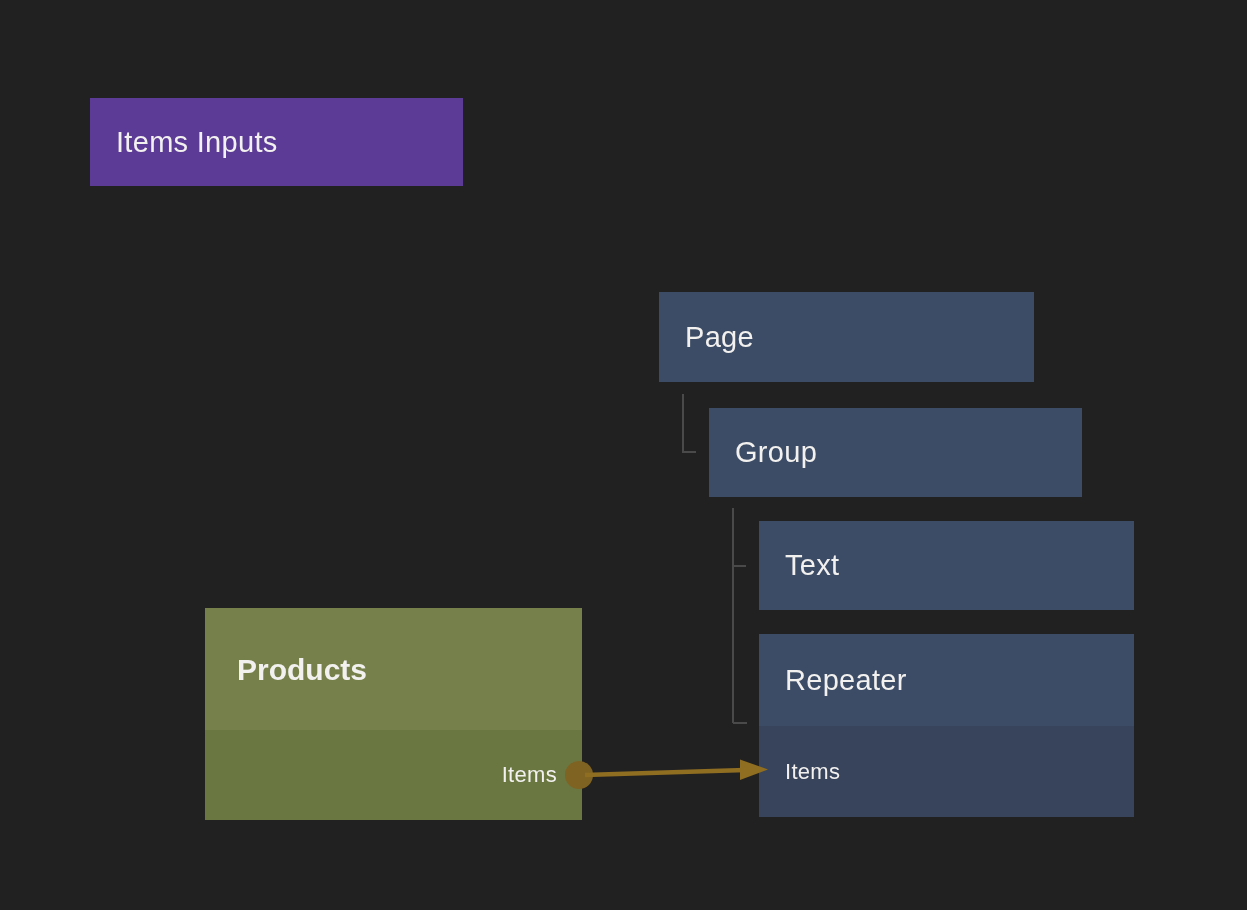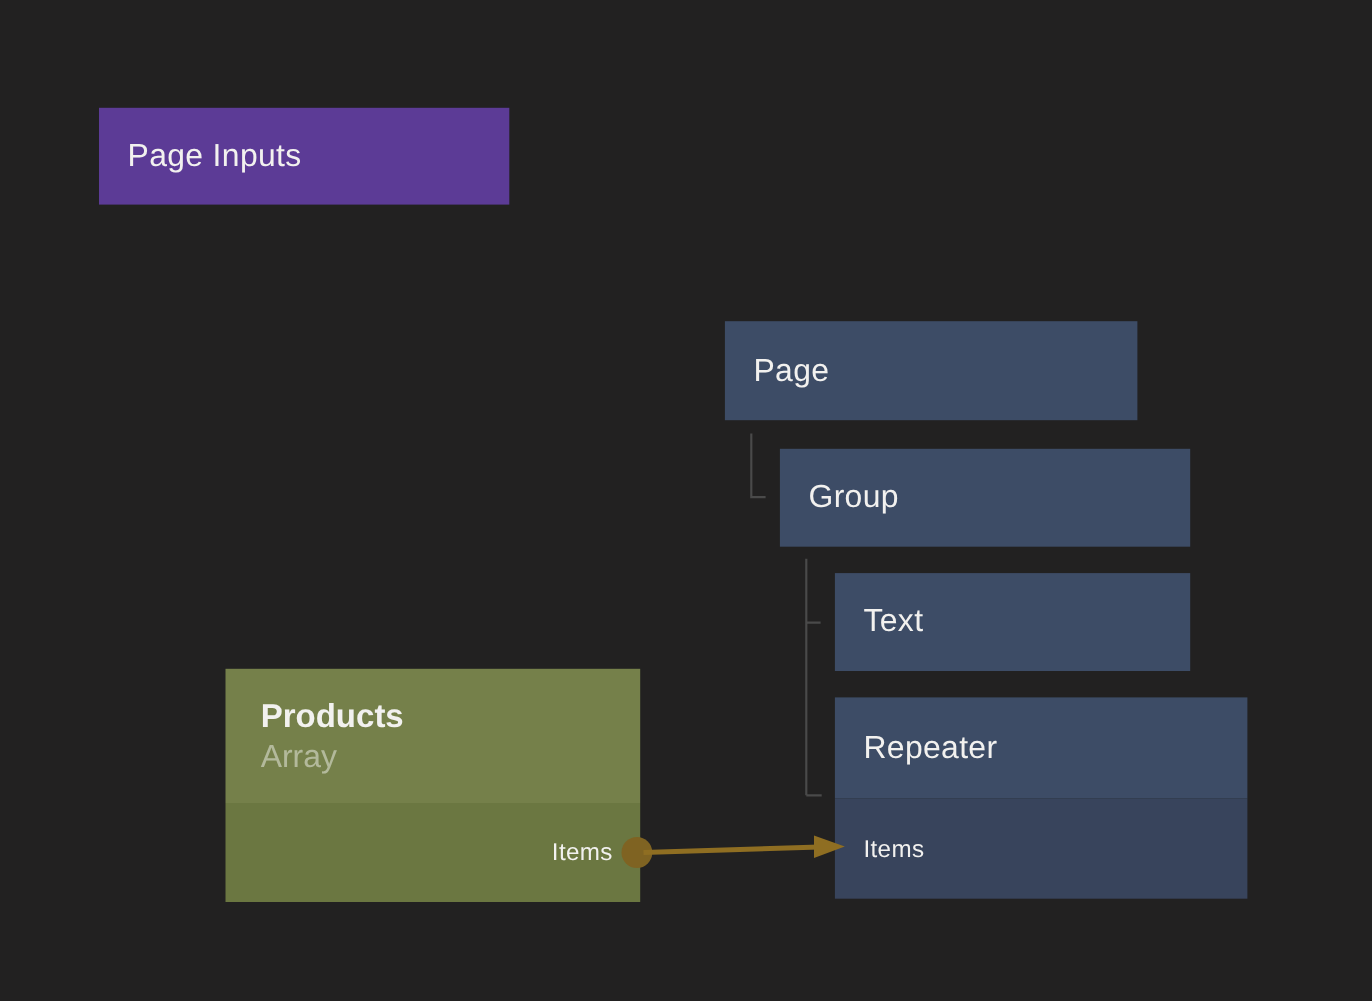--- a/index.html
+++ b/index.html
@@ -34,21 +34,21 @@
     color: var(--text, #f2f1ef);
     letter-spacing: 0.3px;
   }
   
   .node.purple { background: var(--purple, #5c3b96); }
   .node.blue   { background: var(--blue, #3d4c66); }
 
   .n-page-inputs { left: 90px;  top: 98px;  width: 373px; height: 88px; }
   .n-page        { left: 659px; top: 292px; width: 375px; height: 90px; }
   .n-group       { left: 709px; top: 408px; width: 373px; height: 89px; }
-  .n-text        { left: 759px; top: 521px; width: 323px; height: 89px; }
+  .n-text        { left: 759px; top: 521px; width: 375px; height: 89px; }
 
   
   .n-repeater { left: 759px; top: 634px; width: 375px; height: 183px; }
   .n-repeater .node-header { height: 92px; background: var(--blue, #3d4c66); }
   .n-repeater .node-row {
     height: 91px;
     background: var(--blue-row, #38445c);
     display: flex;
     align-items: center;
     padding-left: 26px;
@@ -105,21 +105,21 @@
   .wire-head { fill: var(--gold, #8f6e22); }
   .wire-dot  { fill: var(--gold-dot, #7f6322); }
 </style>
 </head>
 <body>
 
 <div class="canvas">
 
   <div class="node purple n-page-inputs">
     <div class="node-header">
-      <span class="label">Page Inputs</span>
+      <span class="label">Items Inputs</span>
     </div>
   </div>
 
   <div class="node blue n-page">
     <div class="node-header">
       <span class="label">Page</span>
     </div>
   </div>
 
   <div class="node blue n-group">
@@ -139,21 +139,20 @@
       <span class="label">Repeater</span>
     </div>
     <div class="node-row">
       <span class="label">Items</span>
     </div>
   </div>
 
   <div class="node n-products">
     <div class="node-header">
       <span class="title">Products</span>
-      <span class="subtitle">Array</span>
     </div>
     <div class="node-row">
       <span class="label">Items</span>
     </div>
   </div>
 
   <svg class="overlay" width="1247" height="910">
 
     <path class="tree-line" d="M683,394 V452 H696"></path>
 

